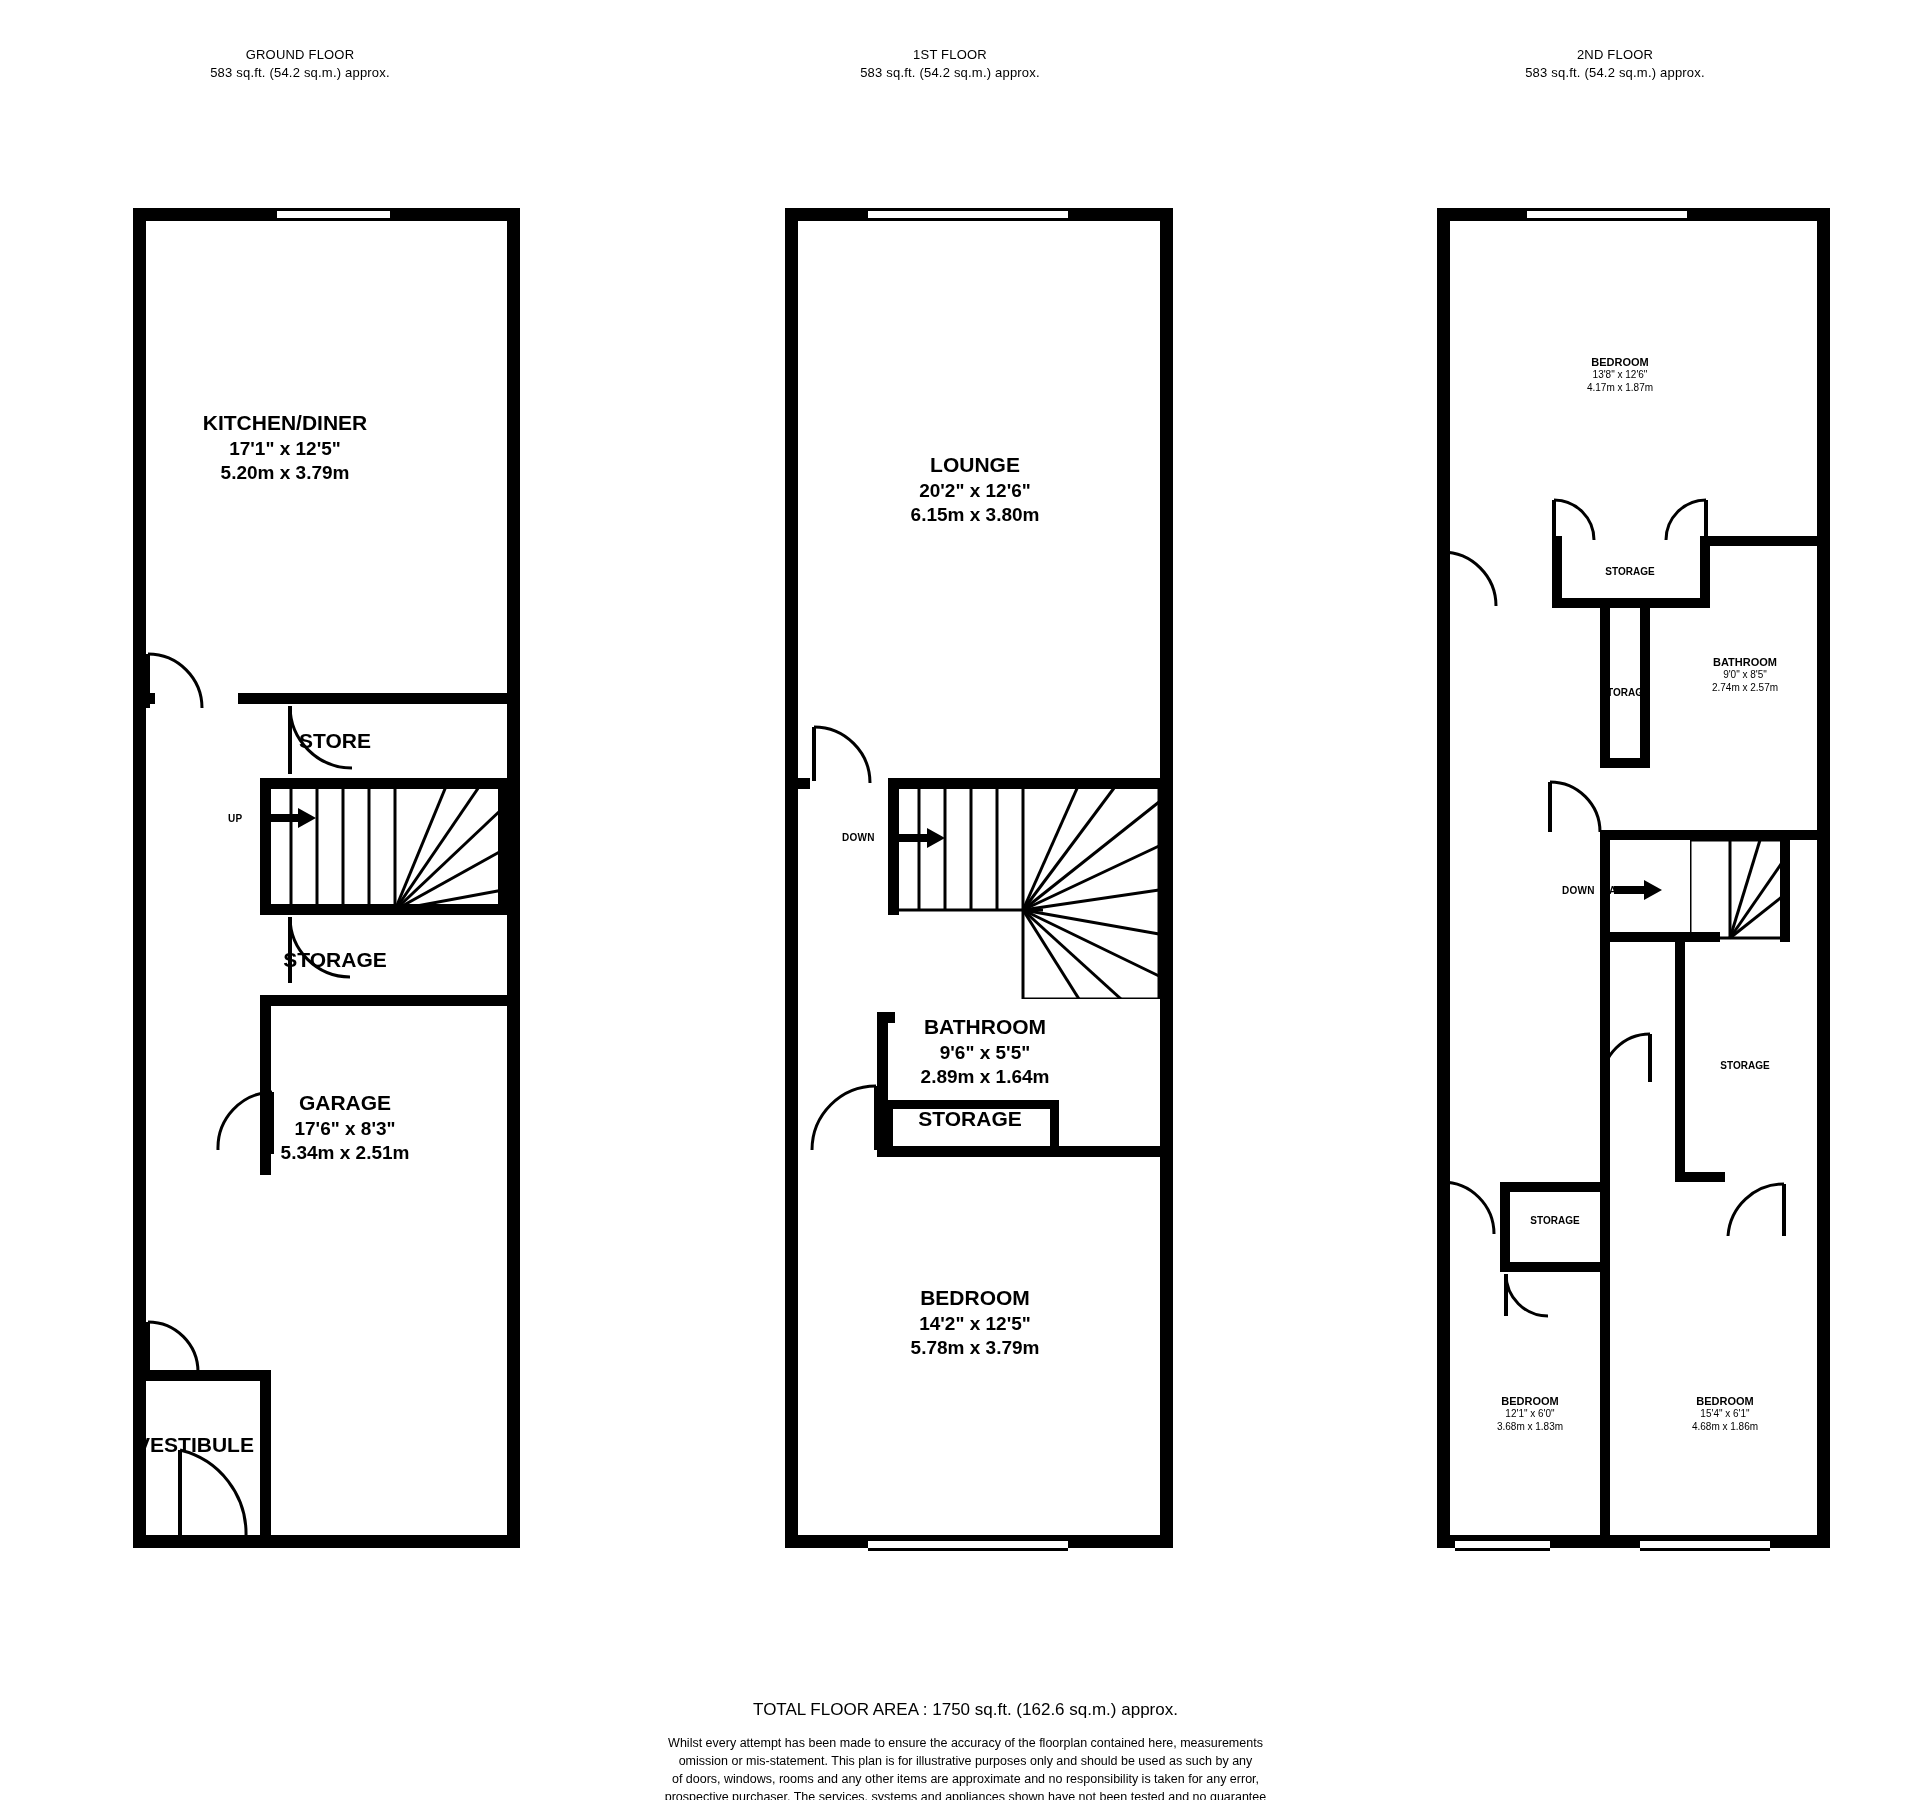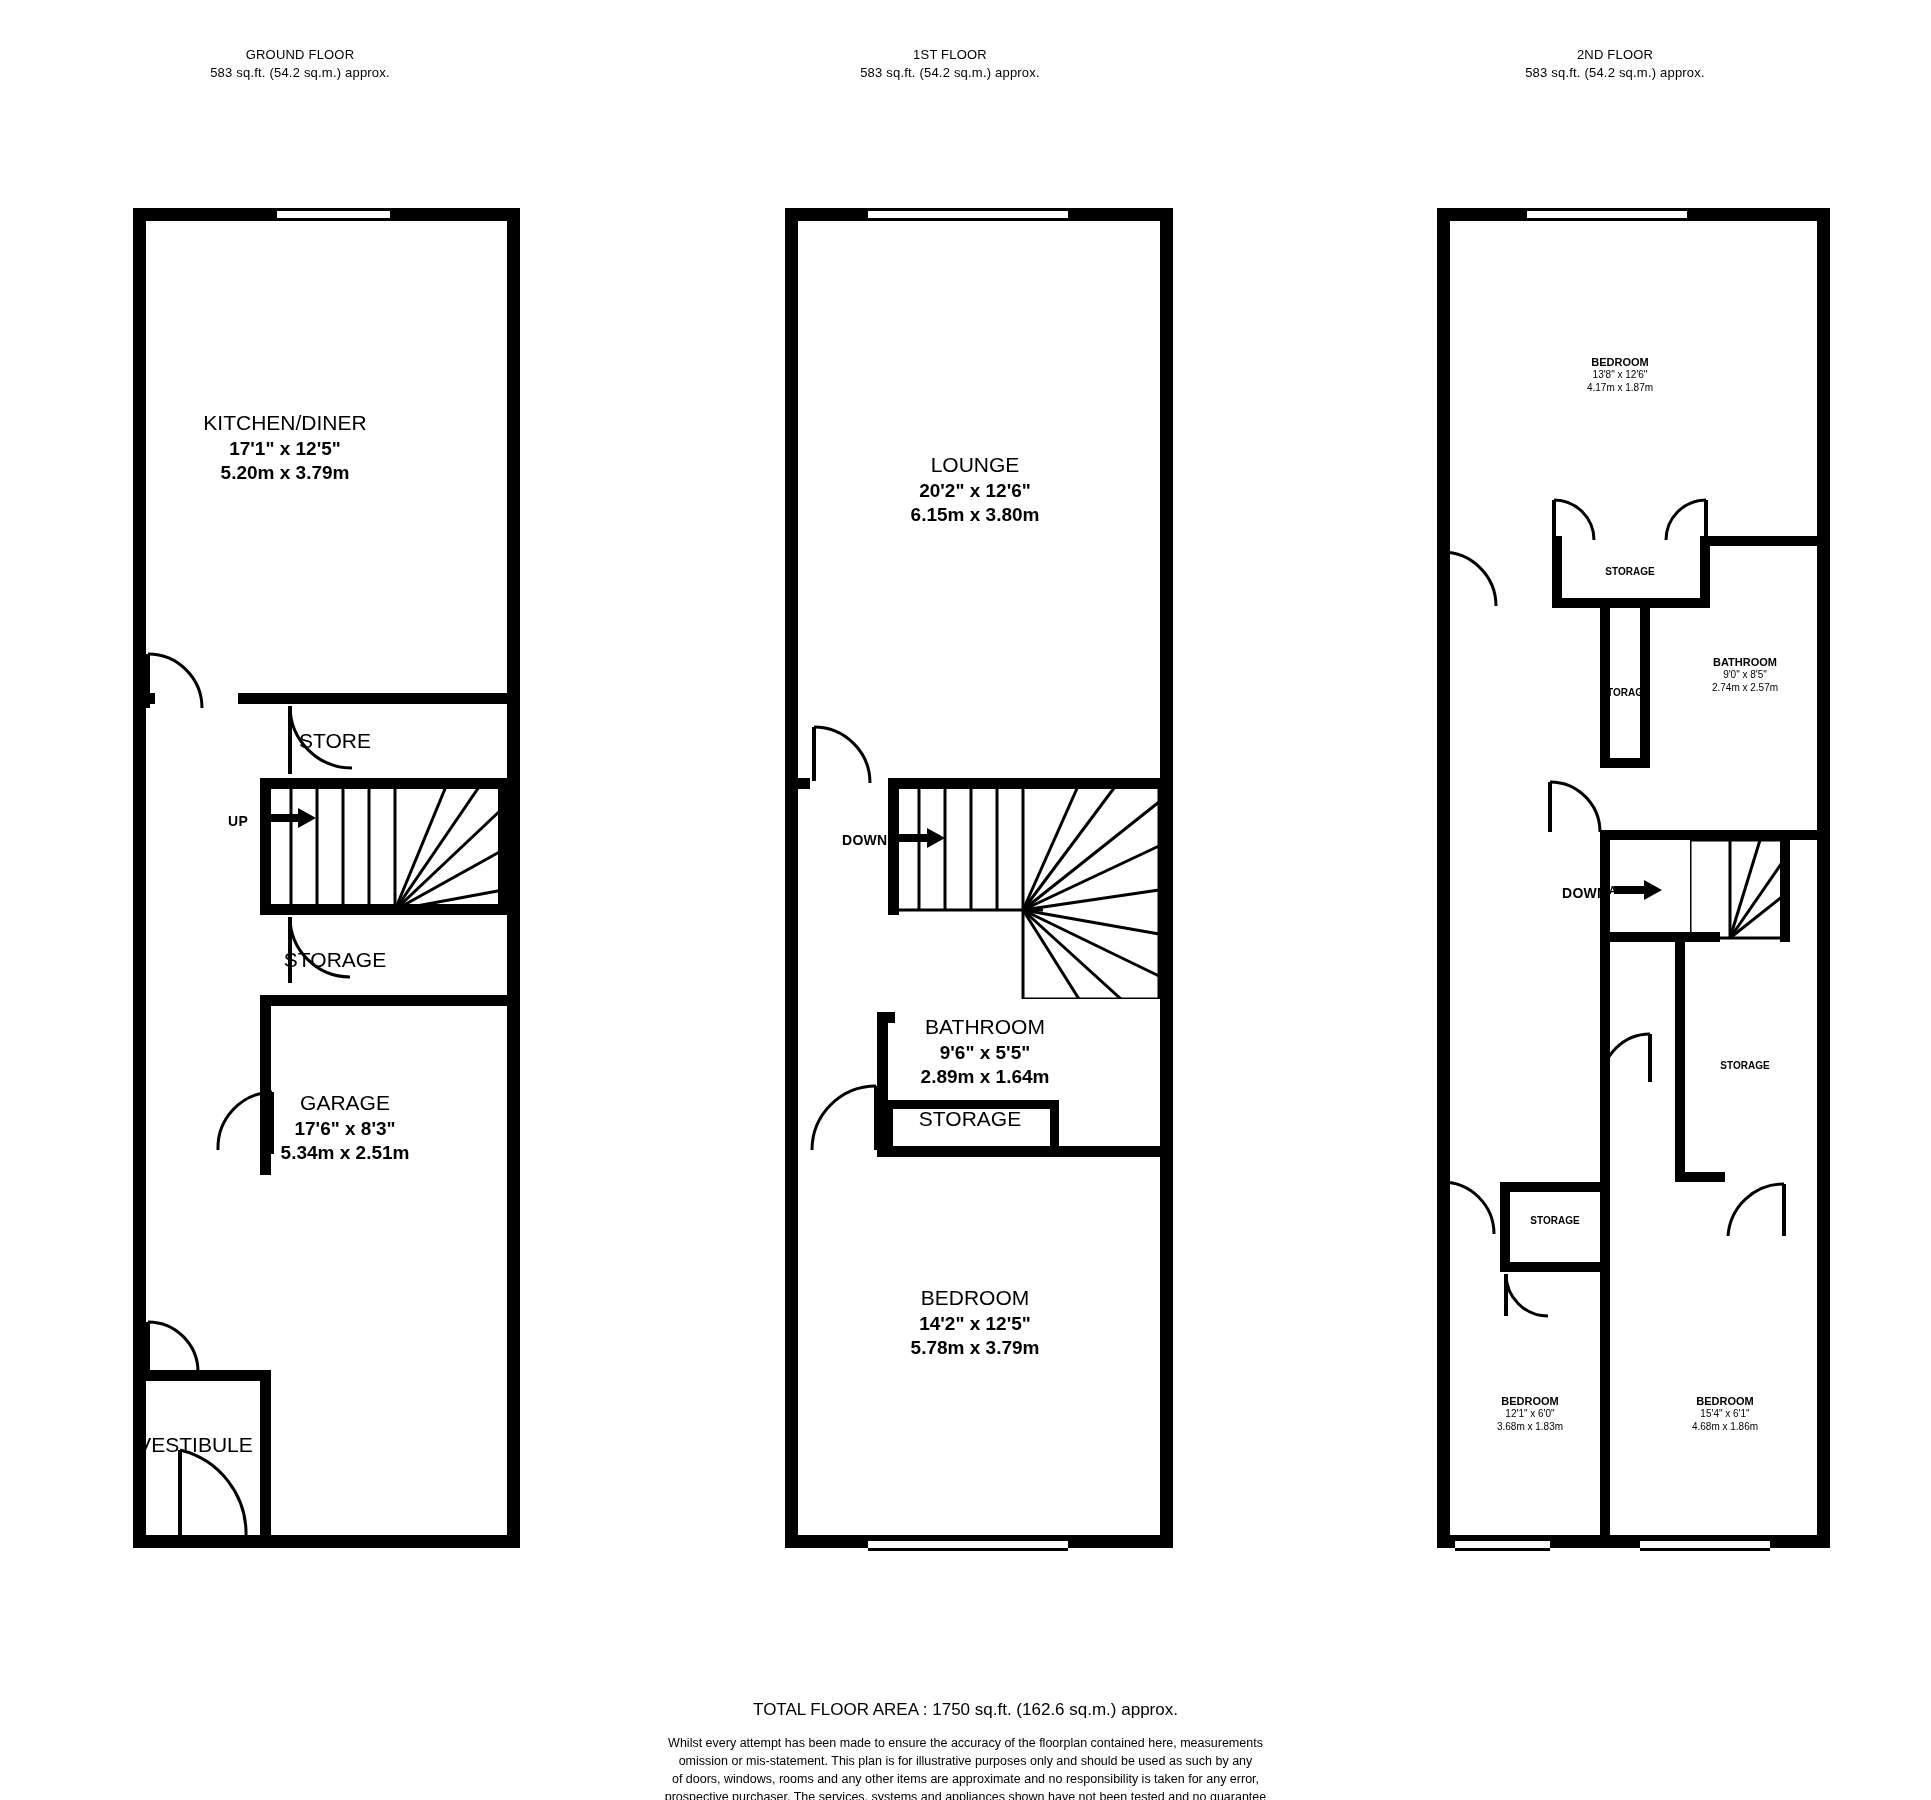--- a/index.html
+++ b/index.html
@@ -42,21 +42,21 @@
   }
 
   .room-label {
     position: absolute;
     text-align: center;
     line-height: 1.28;
     white-space: nowrap;
   }
   .room-label .name {
     display: block;
-    font-weight: normal;
+    font-weight: bold;
   }
   .room-label .dim {
     display: block;
   }
   .rl-big .name { font-size: 21px; }
   .rl-big .dim { font-size: 19px; font-weight: bold; }
   .rl-small .name { font-size: 11px; font-weight: bold; }
   .rl-small .dim { font-size: 10px; }
   .rl-tiny .name { font-size: 10px; font-weight: bold; }
 
@@ -65,21 +65,21 @@
   }
   .door svg { display: block; }
 
   .stair {
     position: absolute;
   }
   .stair svg { display: block; }
 
   .dir-label {
     position: absolute;
-    font-size: 14px;
+    font-size: 10px;
     font-weight: bold;
     letter-spacing: 0.3px;
   }
 
   .arrow {
     position: absolute;
   }
   .arrow svg { display: block; }
 
   .footer {

